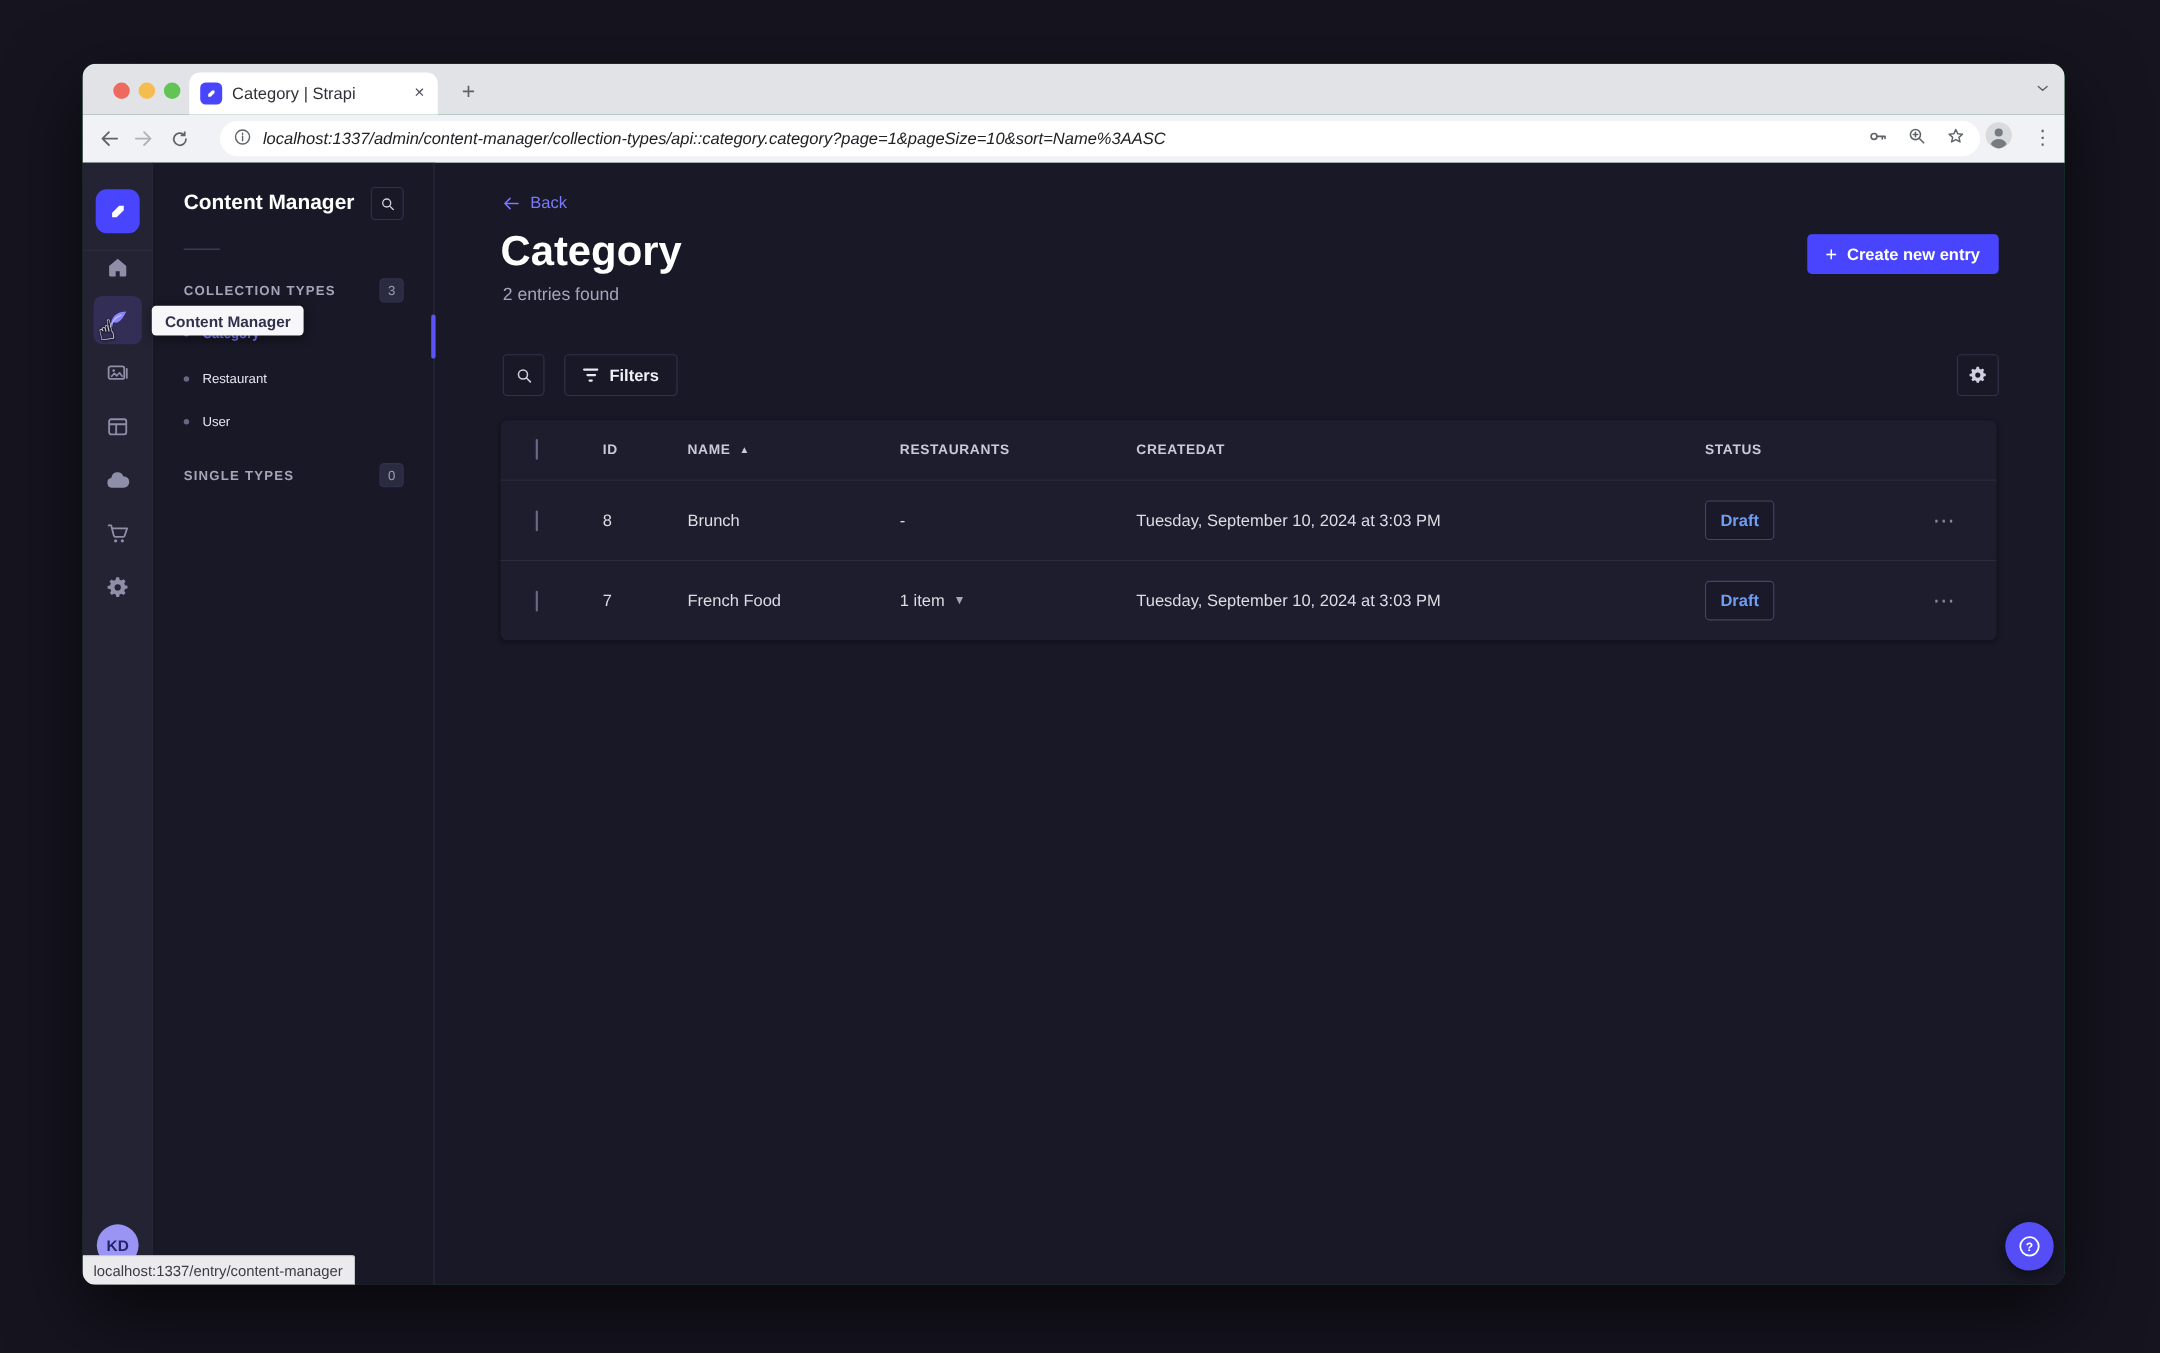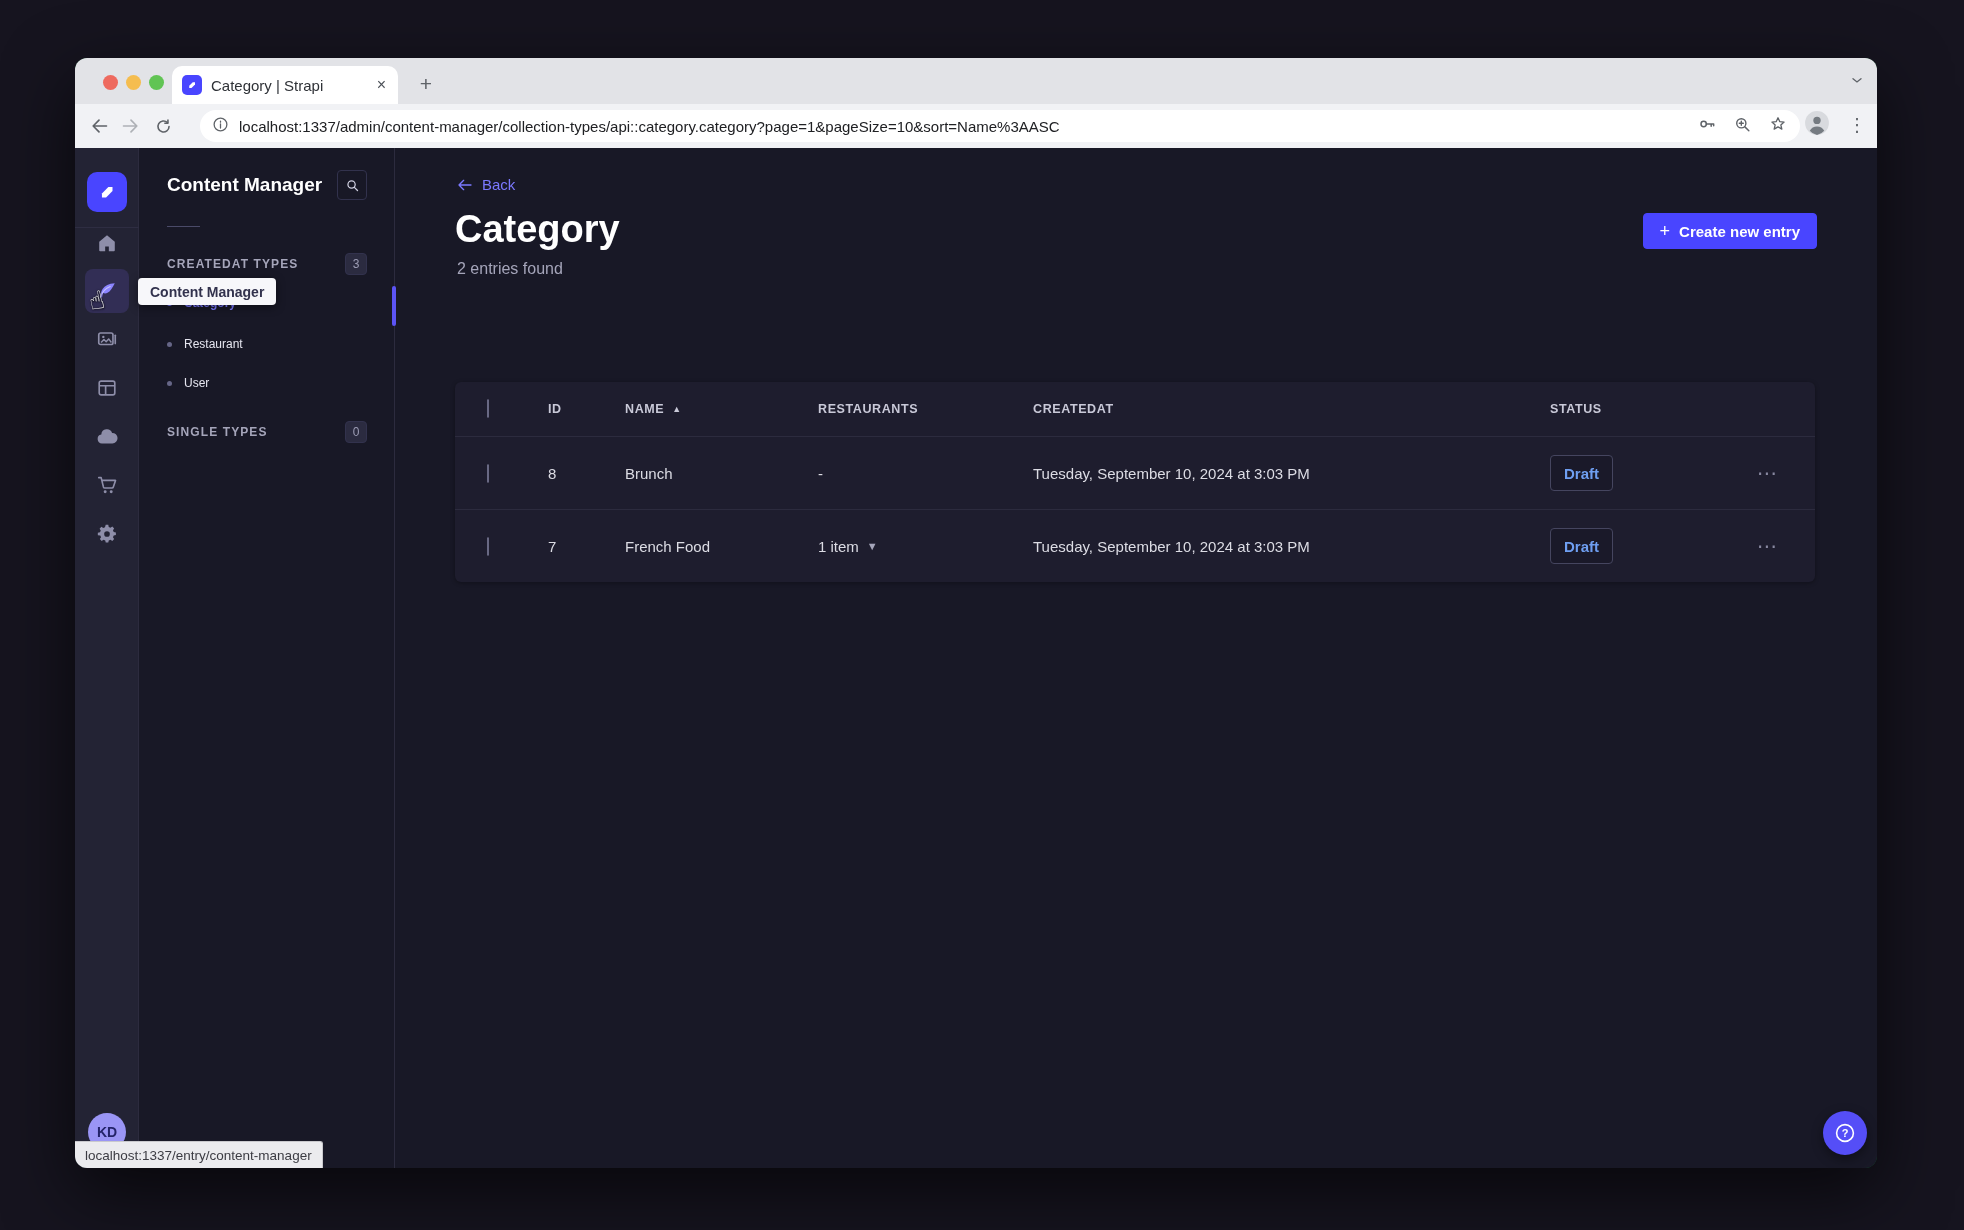--- a/index.html
+++ b/index.html
@@ -22,21 +22,21 @@
   .tab-close { font-size:16px; color:#4c5158; cursor:default; padding:0 2px; }
   .newtab { position:absolute; left:336px; top:11px; width:30px; height:30px; border-radius:50%;
             display:flex; align-items:center; justify-content:center; font-size:21px; color:#5f6368; }
   .tab-chevron { position:absolute; right:12px; top:14px; color:#5f6368; }
 
   
   .toolbar { position:relative; height:44px; background:#f1f2f5; display:flex; align-items:center; }
   .navbtn { width:32px; height:32px; display:flex; align-items:center; justify-content:center; flex:none; }
   .navbtn.back { margin-left:8px; } 
   .omnibox { position:absolute; left:125px; top:6px; width:1600px; height:32px; background:#fff;
-             border-radius:16px; display:flex; align-items:center; padding:0 12px; }
+             border-radius:16px; display:flex; align-items:center; padding:0 12px;font-style:italic; }
   .url-info { color:#5f6368; font-size:15px; margin-right:10px; }
   .url-text { font-size:15px; color:#202124; white-space:nowrap; overflow:hidden; flex:1; }
   .pill-icons { display:flex; align-items:center; gap:16px; margin-left:12px; }
   .tb-right { position:absolute; right:10px; top:6px; display:flex; align-items:center; gap:18px; }
   .vdots { font-size:18px; color:#5f6368; letter-spacing:1px; }
 
   
   .app { position:absolute; left:0; top:90px; width:1802px; height:1020px; background:#181826; }
 
   
@@ -268,21 +268,21 @@
         <span class="subnav-search icon-btn" style="width:30px;height:30px">
           <svg width="15" height="15" viewBox="0 0 24 24">
               <circle cx="10.5" cy="10.5" r="5.8" fill="none" stroke="#cfcfe0" stroke-width="2"></circle>
               <path d="M15 15l5 5" stroke="#cfcfe0" stroke-width="2" stroke-linecap="round"></path>
             </svg>
         </span>
       </div>
       <div class="subnav-divider"></div>
 
       <div class="section-row" style="top:105px">
-        <span class="section-label">CREATEDAT TYPES</span>
+        <span class="section-label">COLLECTION TYPES</span>
         <span class="count-badge">3</span>
       </div>
 
       <div class="nav-item current" style="top:148px">
         <span class="nav-bullet"></span>
         <span>Category</span>
       </div>
       <div class="nav-item" style="top:189px">
         <span class="nav-bullet"></span>
         <span>Restaurant</span>
@@ -309,20 +309,42 @@
           </svg>
         <span>Back</span>
       </a>
       <h1 class="page-title">Category</h1>
       <div class="page-subtitle">2 entries found</div>
       <button class="create-btn">
         <span class="plus-glyph">+</span>
         <span>Create new entry</span>
       </button>
 
+      <div class="actions-row">
+        <span class="icon-btn search-btn">
+          <svg width="17" height="17" viewBox="0 0 24 24">
+              <circle cx="10.5" cy="10.5" r="5.8" fill="none" stroke="#cfcfe0" stroke-width="2"></circle>
+              <path d="M15 15l5 5" stroke="#cfcfe0" stroke-width="2" stroke-linecap="round"></path>
+            </svg>
+        </span>
+        <button class="filters-btn">
+          <span class="filter-bars">
+              <i></i>
+              <i></i>
+              <i></i>
+            </span>
+          <span>Filters</span>
+        </button>
+        <span class="icon-btn gear-btn">
+          <svg width="18" height="18" viewBox="0 0 24 24">
+              <path d="M10.6 2h2.8l.5 2.4 1.9.8 2-1.3 2 2-1.3 2 .8 1.9 2.4.5v2.8l-2.4.5-.8 1.9 1.3 2-2 2-2-1.3-1.9.8-.5 2.4h-2.8l-.5-2.4-1.9-.8-2 1.3-2-2 1.3-2-.8-1.9L2 13.4v-2.8l2.4-.5.8-1.9-1.3-2 2-2 2 1.3 1.9-.8z" fill="#cfcfe0"></path>
+              <circle cx="12" cy="12" r="3.1" fill="#181826"></circle>
+            </svg>
+        </span>
+      </div>
 
       <div class="table">
         <div class="trow thead">
           <span><span class="checkbox"></span></span>
           <span class="th">
               <span>ID</span>
             </span>
           <span class="th">
               <span>NAME</span>
               <span class="sort-arrow">▲</span>

